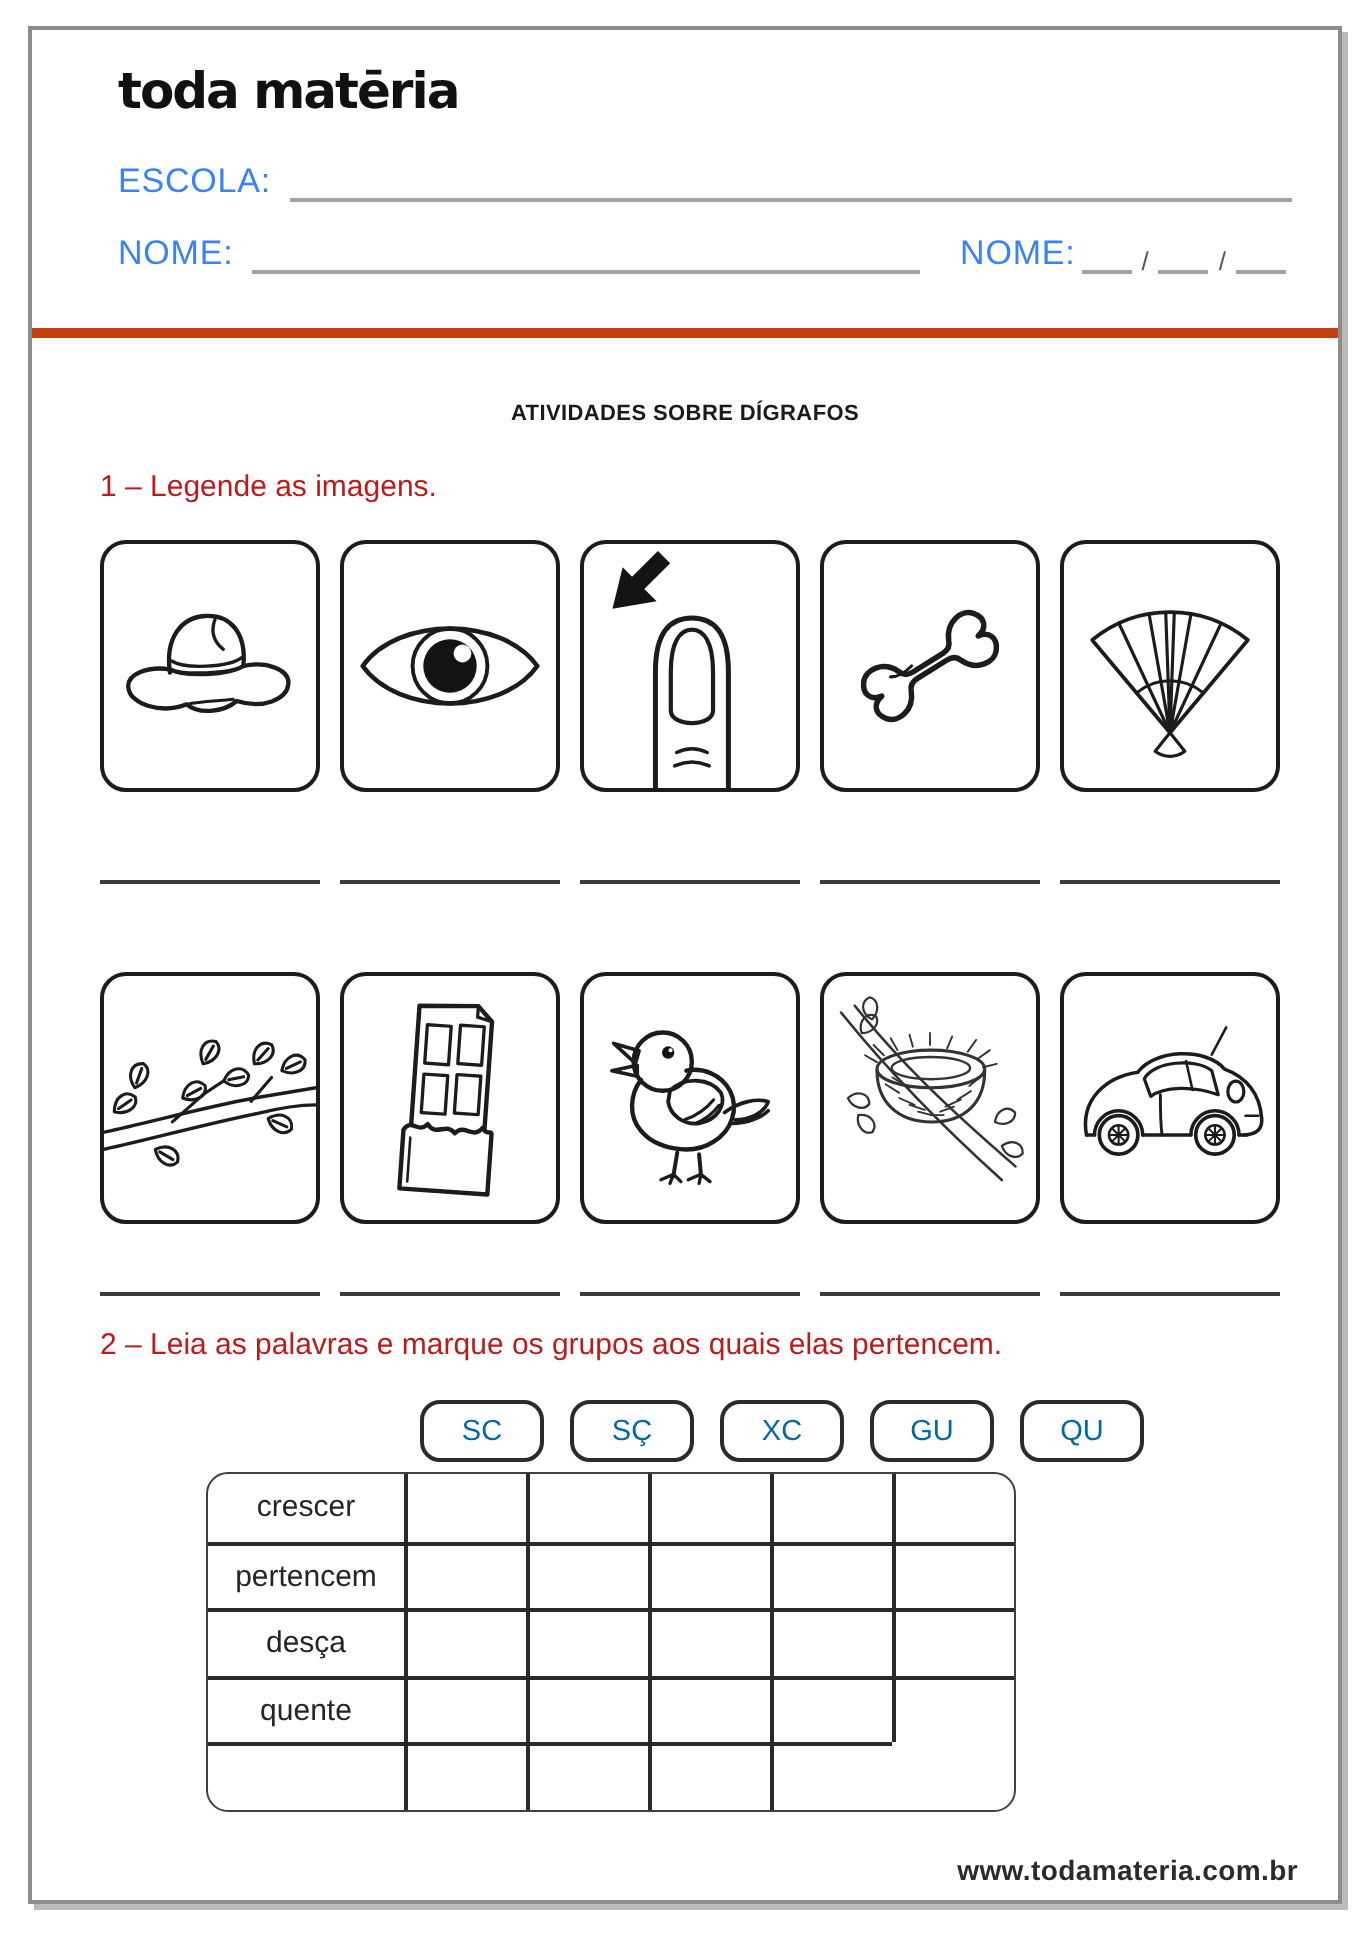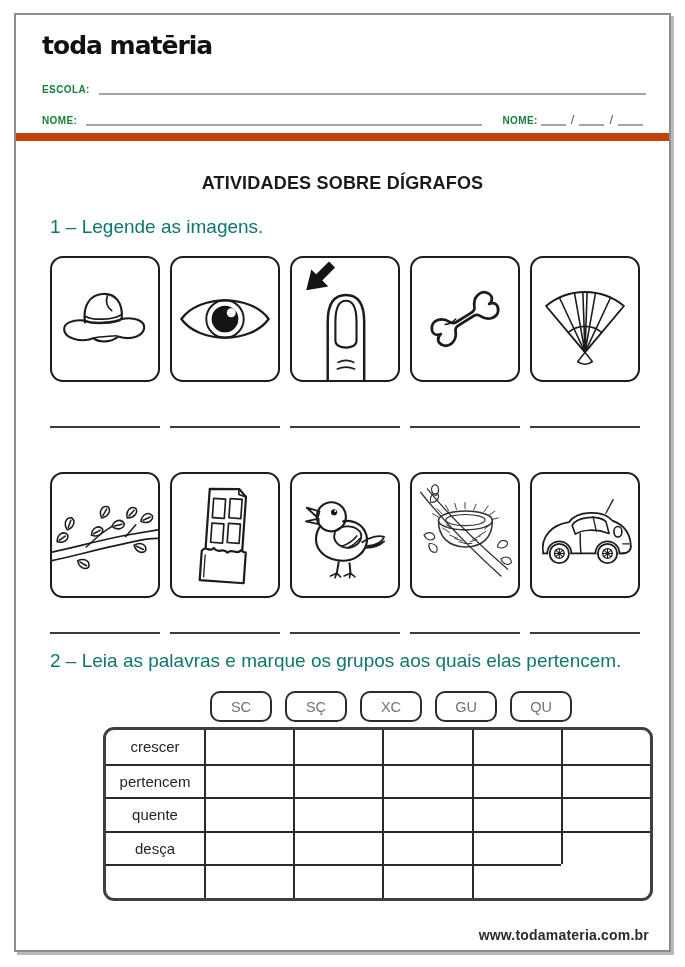--- a/index.html
+++ b/index.html
@@ -9,60 +9,60 @@
     font-family:"Liberation Sans", sans-serif;
     color:#222; -webkit-font-smoothing:antialiased;
   }
   .page {
     position:absolute; left:14px; top:13px;
     width:657px; height:939px;
     border:2px solid #8d8d8d; background:#fff;
     box-shadow:3px 3px 0 rgba(130,130,130,.55);
   }
   
-  .header { height:126px; border-bottom:8px solid #c2410c; padding:16px 23px 0 26px; }
+  .header { height:154px; border-bottom:5px solid #c2410c; padding:16px 23px 0 43px; }
   .logo {
     font-family:"DejaVu Sans", sans-serif;
     font-size:25px; font-weight:700; letter-spacing:-1px; color:#111;
   }
   .field-row { display:flex; align-items:flex-end; }
   .field-row.escola { margin-top:21px; }
   .field-row.nome   { margin-top:16px; }
-  .field-label { font-size:10px; font-weight:700; color:#15803d; letter-spacing:.4px; white-space:nowrap; }
+  .field-label { font-size:17px; font-weight:400; color:#3b82f6; letter-spacing:.4px; white-space:nowrap; }
   .write-line { flex:1; border-bottom:2px solid #a3a3a3; height:14px; margin-left:9px; }
   .name-line  { margin-right:20px; }
   .date-group { display:flex; align-items:flex-end; }
   .date-blank { width:25px; height:14px; border-bottom:2px solid #a3a3a3; margin:0 3px; }
   .date-slash { font-size:13px; color:#555; margin:0 2px; position:relative; top:1px; }
   
   .main { position:relative; height:809px; }
-  .title { text-align:center; margin-top:32px; font-size:18px; font-weight:700; letter-spacing:.2px; color:#1a1a1a; }
-  .prompt { margin:22px 0 0 34px; font-size:19px; color:#0f766e; }
+  .title { text-align:center; margin-top:32px; font-size:11px; font-weight:700; letter-spacing:.2px; color:#1a1a1a; }
+  .prompt { margin:22px 0 0 34px; font-size:15px; color:#b91c1c; }
   .prompt.q2 { margin-top:16px; }
   .img-row { display:flex; gap:10px; margin:18px 0 0 34px; }
   .img-row.second { margin-top:44px; }
   .img-box {
     width:110px; height:126px; border:2px solid #1c1c1c; border-radius:13px;
     background:#fff; display:flex; align-items:center; justify-content:center; overflow:hidden;
   }
   .img-box.bottom { align-items:flex-end; }
   .line-row { display:flex; gap:10px; margin-left:34px; }
   .line-row.first  { margin-top:44px; }
   .line-row.second { margin-top:34px; }
   .ans-line { width:110px; height:0; border-bottom:2px solid #3a3a3a; }
   
   .pill-row { display:flex; gap:13px; margin:19px 0 0 194px; }
   .pill {
     width:62px; height:31px; border:2px solid #2b2b2b; border-radius:10px;
     display:flex; align-items:center; justify-content:center;
-    font-size:14.5px; color:#737373; background:#fff;
+    font-size:14.5px; color:#0369a1; background:#fff;
   }
   .word-table {
-    margin:5px 0 0 87px; width:550px;
-    border:3px solid #404040; border-radius:11px; overflow:hidden; background:#fff;
+    margin:5px 0 0 87px; width:405px;
+    border:1px solid #404040; border-radius:11px; overflow:hidden; background:#fff;
   }
   .t-row { display:grid; grid-template-columns:98px repeat(5,1fr); }
   .t-row + .t-row .cell { border-top:2px solid #2a2a2a; }
   .cell { height:33.5px; border-left:2px solid #2a2a2a; }
   .cell:first-child { border-left:none; }
   .word-cell {
     display:flex; align-items:center; justify-content:center;
     font-size:15px; color:#252525;
   }
   
@@ -285,29 +285,29 @@
       </div>
       <div class="t-row">
         <div class="cell word-cell">pertencem</div>
         <div class="cell"></div>
         <div class="cell"></div>
         <div class="cell"></div>
         <div class="cell"></div>
         <div class="cell"></div>
       </div>
       <div class="t-row">
+        <div class="cell word-cell">desça</div>
+        <div class="cell"></div>
+        <div class="cell"></div>
+        <div class="cell"></div>
+        <div class="cell"></div>
+        <div class="cell"></div>
+      </div>
+      <div class="t-row">
         <div class="cell word-cell">quente</div>
-        <div class="cell"></div>
-        <div class="cell"></div>
-        <div class="cell"></div>
-        <div class="cell"></div>
-        <div class="cell"></div>
-      </div>
-      <div class="t-row">
-        <div class="cell word-cell">desça</div>
         <div class="cell"></div>
         <div class="cell"></div>
         <div class="cell"></div>
         <div class="cell"></div>
         <div class="cell"></div>
       </div>
       <div class="t-row">
         <div class="cell"></div>
         <div class="cell"></div>
         <div class="cell"></div>

